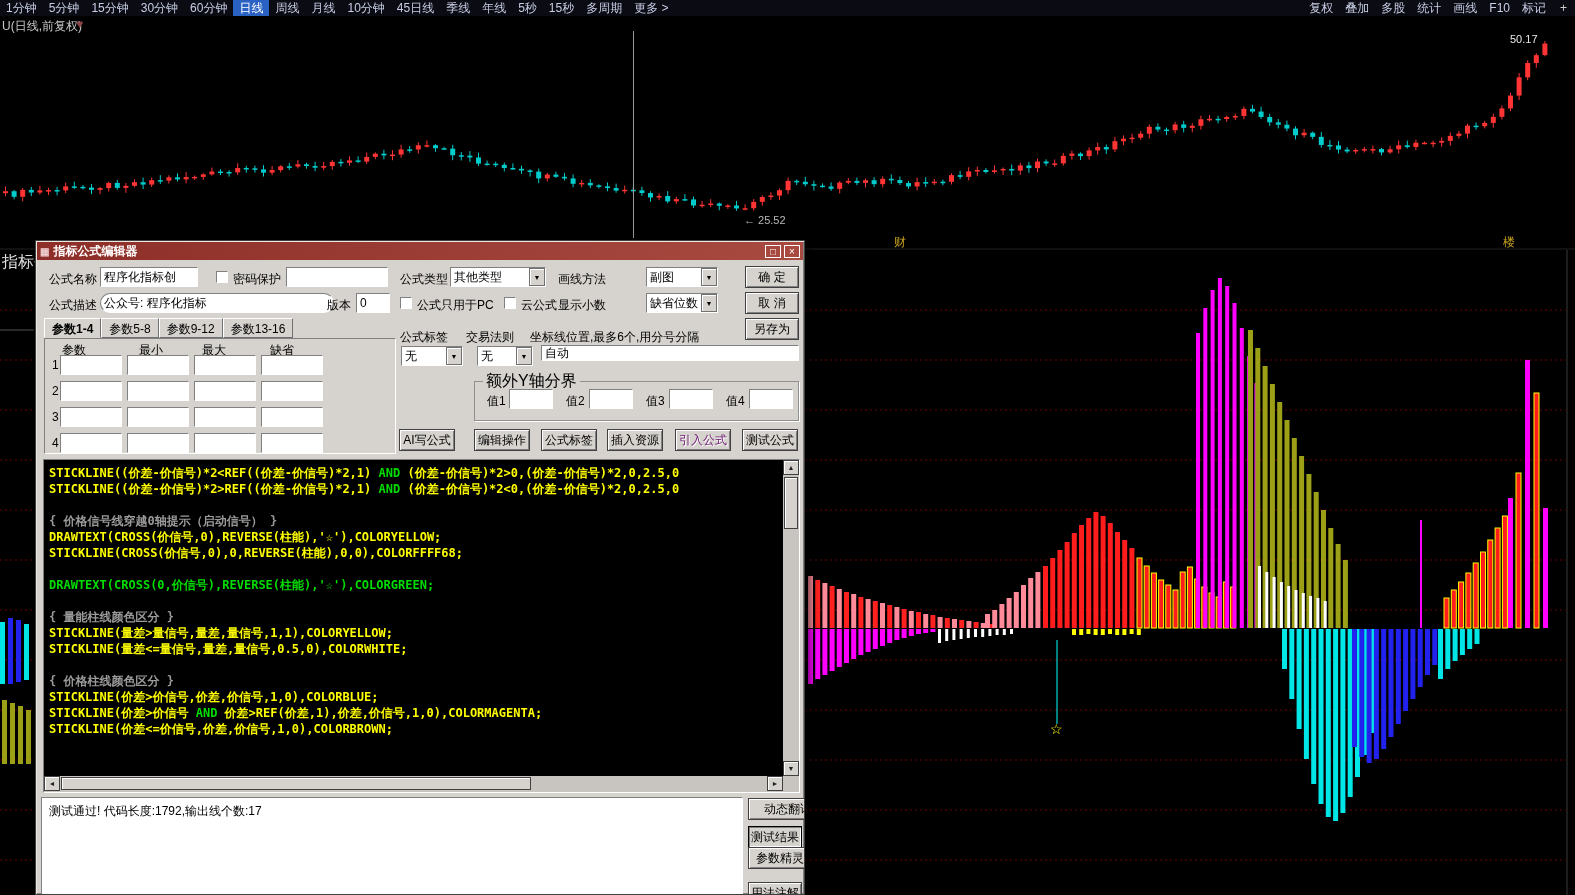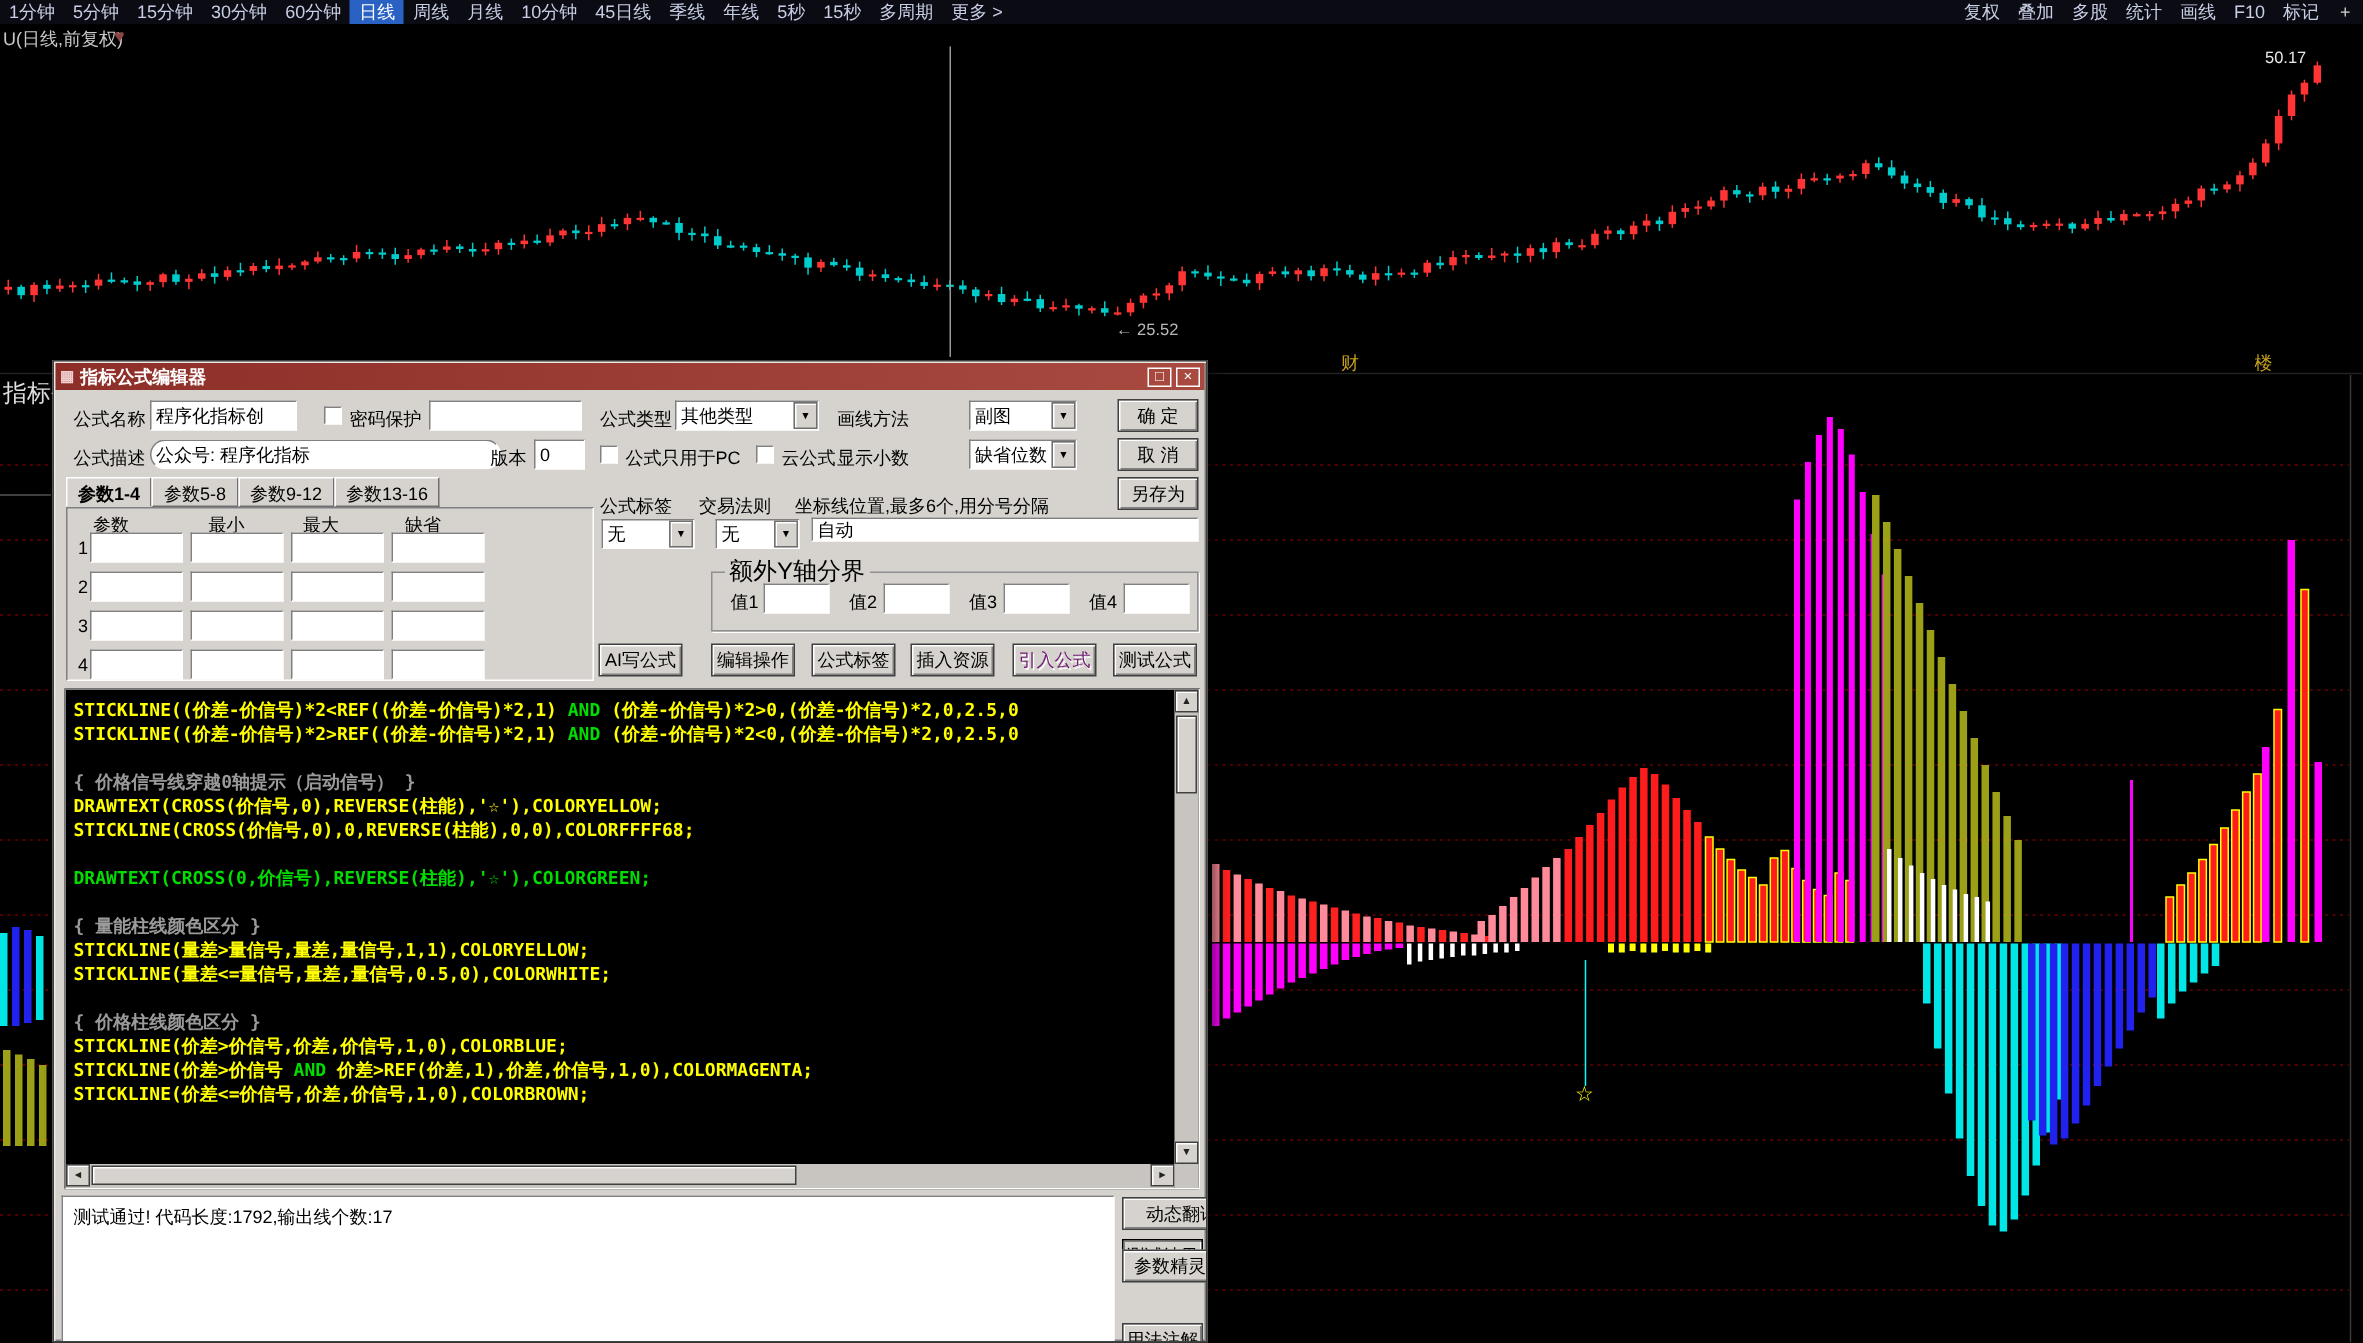--- a/index.html
+++ b/index.html
@@ -827,15 +827,15 @@
     <span class="lbl" style="left: 690px; top: 152px;">值4</span>
     <input class="fld" style="left: 713px; top: 148px; width: 44px;">
     <div class="btn" style="left: 363px; top: 188px; width: 56px;">AI写公式</div>
     <div class="btn" style="left: 438px; top: 188px; width: 56px;">编辑操作</div>
     <div class="btn" style="left: 505px; top: 188px; width: 56px;">公式标签</div>
     <div class="btn" style="left: 571px; top: 188px; width: 56px;">插入资源</div>
     <div class="btn disabled" style="left: 639px; top: 188px; width: 56px;">引入公式</div>
     <div class="btn" style="left: 706px; top: 188px; width: 56px;">测试公式</div>
     <div class="btn" style="left: 712px; top: 557px; width: 65px; text-align: right;">动态翻译</div>
     <div class="btn pressed" style="left: 712px; top: 585px; width: 54px;">测试结果</div>
-    <div class="btn" style="left: 712px; top: 592px; width: 64px;">参数精灵</div>
+    <div class="btn" style="left: 712px; top: 606px; width: 64px;">参数精灵</div>
     <div class="btn" style="left: 712px; top: 641px; width: 54px;">用法注解</div>
   </div>
 
 </body></html>

